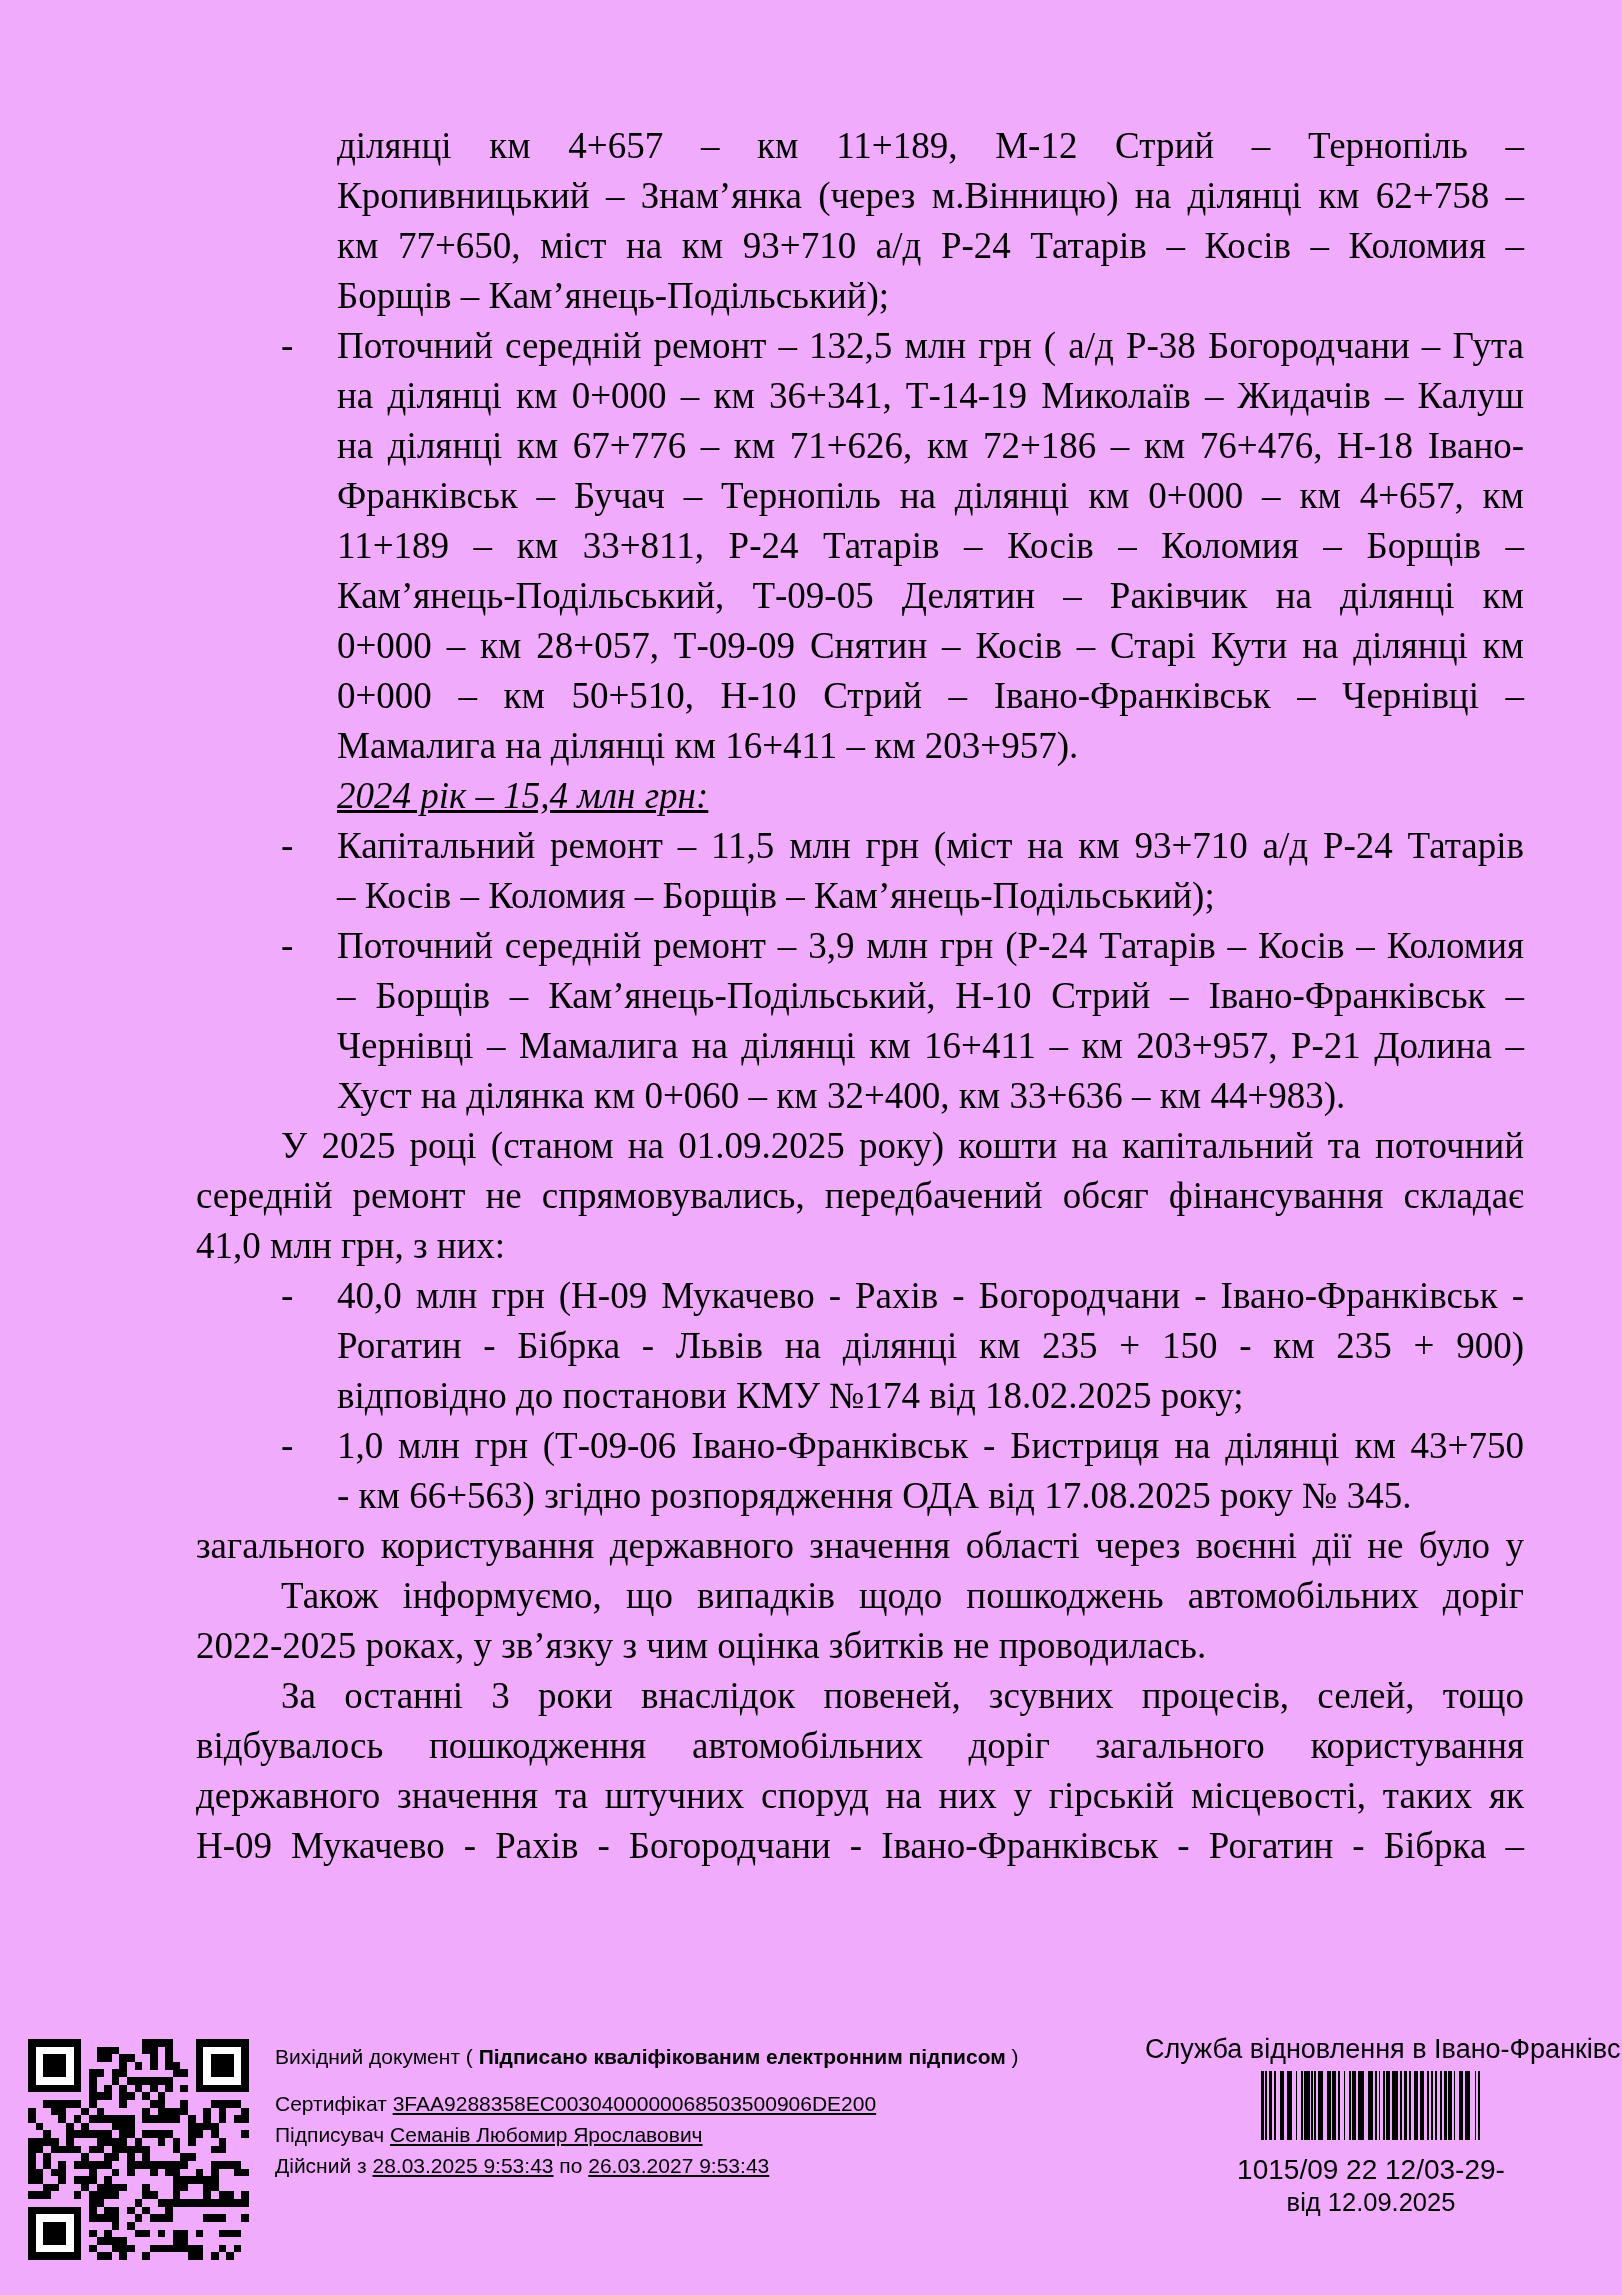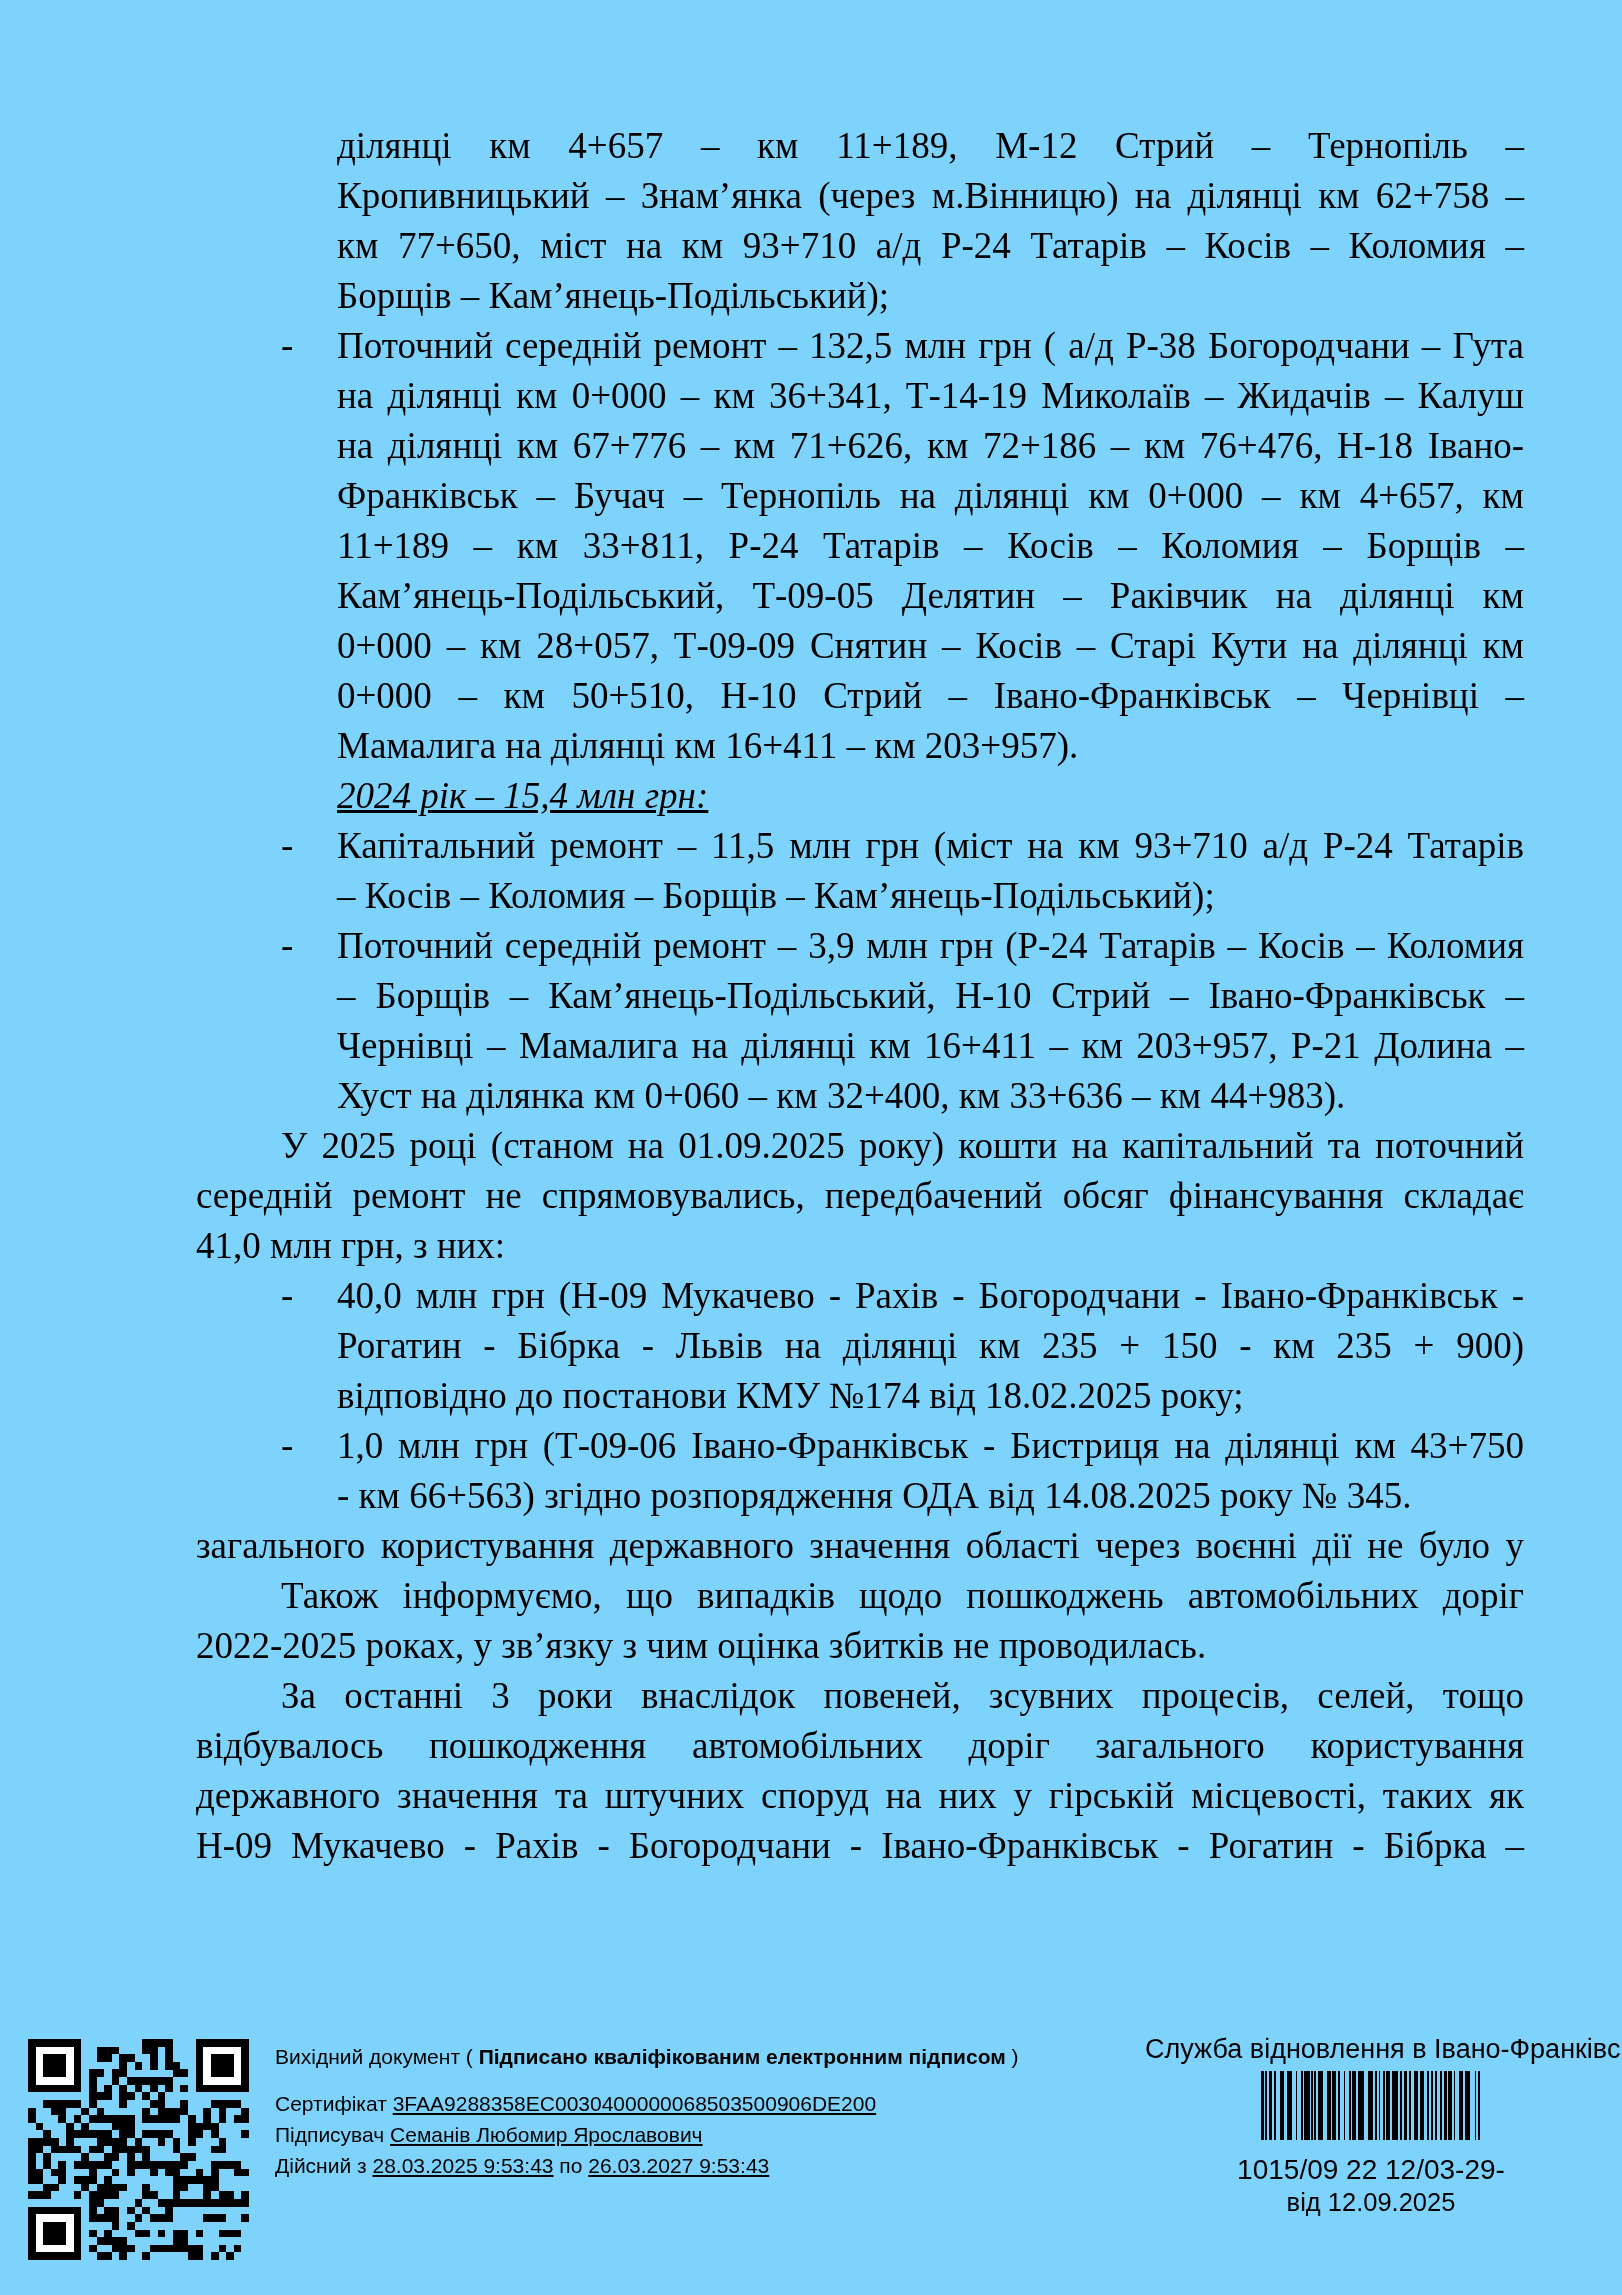--- a/index.html
+++ b/index.html
@@ -1,18 +1,18 @@
 <!DOCTYPE html>
 <html lang="uk" style="font-size:10.5px"><head>
 <meta charset="utf-8">
 <style>
   html,body{margin:0;padding:0;background:#888;}
   .page{
     position:relative; width:1623px; height:2295px;
-    background:#7dd3fc; color:#000000; overflow:hidden;
+    background:#f0abfc; color:#000000; overflow:hidden;
     font-family:"Liberation Serif", serif;
   }
   
   #body{
     position:absolute; left:196px; top:121px; width:1328px;
     font-size:37px; color:#000;
   }
   .ln{ position:relative; line-height:50px; text-align:left; white-space:normal; }
   .ln.j{ text-align:justify; text-align-last:justify; }
   .ln.ind{ padding-left:141px; }
@@ -66,21 +66,21 @@
       <div class="ln j ind"><span class="txt">– Борщів – Кам’янець-Подільський, Н-10 Стрий – Івано-Франківськ –</span></div>
       <div class="ln j ind"><span class="txt">Чернівці – Мамалига на ділянці км 16+411 – км 203+957, Р-21 Долина –</span></div>
       <div class="ln ind"><span class="txt">Хуст на ділянка км 0+060 – км 32+400, км 33+636 – км 44+983).</span></div>
       <div class="ln j find"><span class="txt">У 2025 році (станом на 01.09.2025 року) кошти на капітальний та поточний</span></div>
       <div class="ln j"><span class="txt">середній ремонт не спрямовувались, передбачений обсяг фінансування складає</span></div>
       <div class="ln"><span class="txt">41,0 млн грн, з них:</span></div>
       <div class="ln j ind"><span class="bullet">-</span><span class="txt">40,0 млн грн (Н-09 Мукачево - Рахів - Богородчани - Івано-Франківськ -</span></div>
       <div class="ln j ind"><span class="txt">Рогатин - Бібрка - Львів на ділянці км 235 + 150 - км 235 + 900)</span></div>
       <div class="ln ind"><span class="txt">відповідно до постанови КМУ №174 від 18.02.2025 року;</span></div>
       <div class="ln j ind"><span class="bullet">-</span><span class="txt">1,0 млн грн (Т-09-06 Івано-Франківськ - Бистриця на ділянці км 43+750</span></div>
-      <div class="ln ind"><span class="txt">- км 66+563) згідно розпорядження ОДА від 14.08.2025 року № 345.</span></div>
+      <div class="ln ind"><span class="txt">- км 66+563) згідно розпорядження ОДА від 17.08.2025 року № 345.</span></div>
       <div class="ln j"><span class="txt">загального користування державного значення області через воєнні дії не було у</span></div>
       <div class="ln j find"><span class="txt">Також інформуємо, що випадків щодо пошкоджень автомобільних доріг</span></div>
       <div class="ln"><span class="txt">2022-2025 роках, у зв’язку з чим оцінка збитків не проводилась.</span></div>
       <div class="ln j find"><span class="txt">За останні 3 роки внаслідок повеней, зсувних процесів, селей, тощо</span></div>
       <div class="ln j"><span class="txt">відбувалось пошкодження автомобільних доріг загального користування</span></div>
       <div class="ln j"><span class="txt">державного значення та штучних споруд на них у гірській місцевості, таких як</span></div>
       <div class="ln j"><span class="txt">Н-09 Мукачево - Рахів - Богородчани - Івано-Франківськ - Рогатин - Бібрка –</span></div>
     </div>
 
   <div id="qr">

